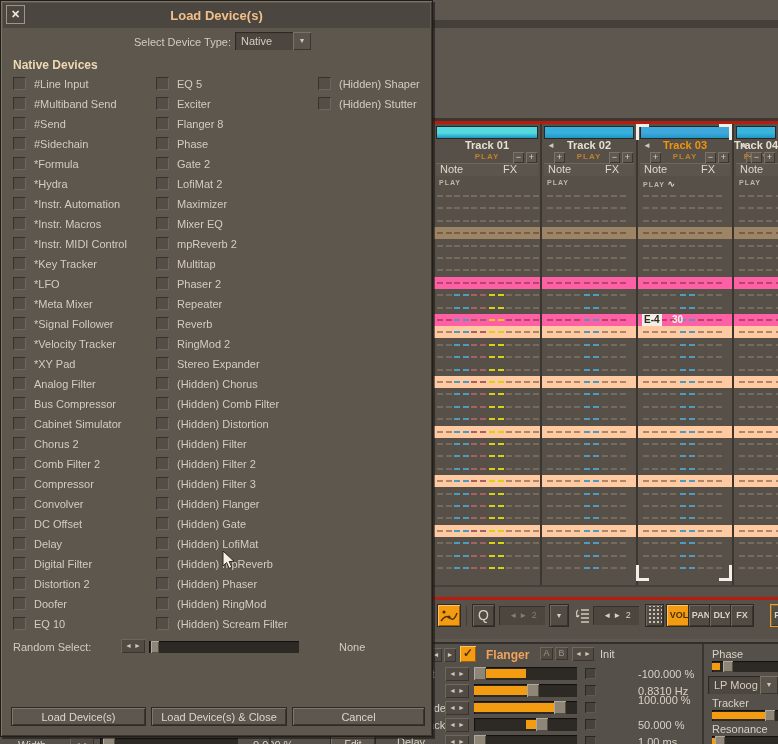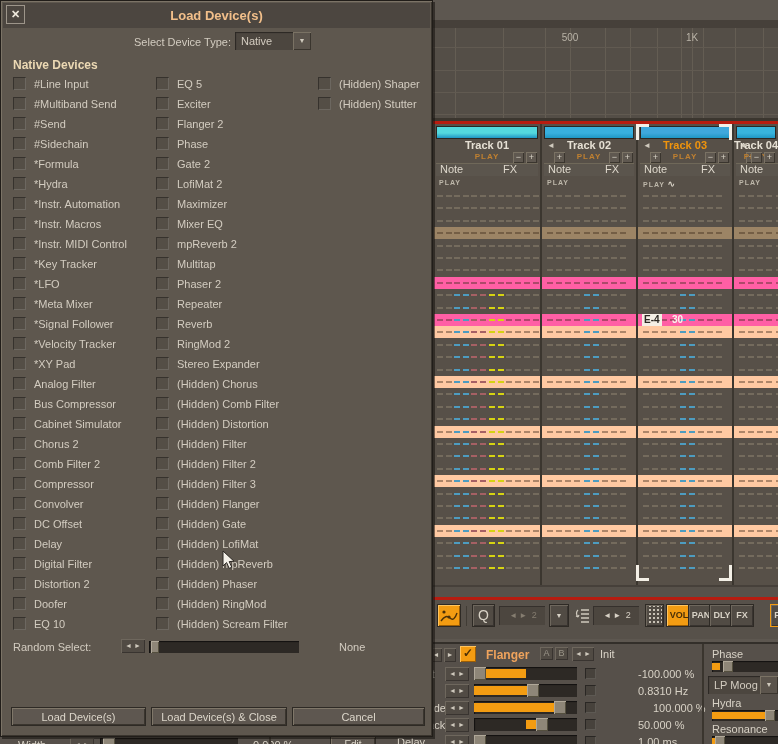--- a/index.html
+++ b/index.html
@@ -72,40 +72,20 @@
   .none-label{position:absolute;left:338px;top:640px;font-size:11px;color:#d3ccc0;}
   .cursor{z-index:30;}
 </style>
 </head>
 <body>
 
 <div id="screen">
 
   <div class="abs" style="left:433px;top:0;width:345px;height:20px;background:#5d5750;"></div>
   <div class="abs" style="left:433px;top:20px;width:345px;height:8px;background:#46403a;"></div>
-  <div class="abs spectrum" id="spectrum">
-      <div class="gline-v" style="left: 22px;"></div>
-      <div class="gline-v" style="left: 70px;"></div>
-      <div class="gline-v" style="left: 112px;"></div>
-      <div class="gline-v" style="left: 137px;"></div>
-      <div class="gline-v" style="left: 172px;"></div>
-      <div class="gline-v" style="left: 197px;"></div>
-      <div class="gline-v" style="left: 224px;"></div>
-      <div class="gline-v" style="left: 248px;"></div>
-      <div class="gline-v" style="left: 259px;"></div>
-      <div class="gline-v" style="left: 270px;"></div>
-      <div class="gline-v" style="left: 302px;"></div>
-      <div class="gline-v" style="left: 330px;"></div>
-      <div class="gline-h" style="top: 19px;"></div>
-      <div class="gline-h" style="top: 42px;"></div>
-      <div class="gline-h" style="top: 64px;"></div>
-      <div class="gline-h" style="top: 86px;"></div>
-      <div class="freq-label" style="left: 137px;">500</div>
-      <div class="freq-label" style="left: 259px;">1K</div>
-    </div>
   <div class="abs" style="left:433px;top:118px;width:345px;height:3px;background:#3b362f;"></div>
   <div class="abs redline" style="top:121px;"></div>
 
   <div class="abs tracks-bg" id="tracks">
       <div class="track-head" style="left: 1px; width: 106px;">
         <div class="scope" style="background: linear-gradient(rgb(84, 217, 222) 0%, rgb(84, 217, 222) 55%, rgb(31, 151, 196) 100%);"></div>
         <div class="tname">Track 01</div>
         <div class="tctl">
           <div class="play-lab">PLAY</div>
           <div class="mini-btn" style="right: 16px;">−</div>
@@ -1602,21 +1582,21 @@
       </div>
       <div class="mini-cb" style="left: 585px; top: 41px;"></div>
       <div class="dp-value" style="left: 638px; top: 41px;">0.8310 Hz</div>
       <div class="dp-label" style="left: 397px; top: 58px;">Amplitude</div>
       <div class="spin2" style="left: 445px; top: 57px;">◄ ►</div>
       <div class="slider" style="left: 474px; top: 57px; width: 103px; height: 13px;">
         <div class="sl-fill" style="left: 0%; width: 88%;"></div>
         <div class="sl-handle" style="left: calc(88% - 11px);"></div>
       </div>
       <div class="mini-cb" style="left: 585px; top: 58px;"></div>
-      <div class="dp-value" style="left: 638px; top: 58px; margin-left: 15px;">100.000 %</div>
+      <div class="dp-value" style="left: 638px; top: 50px;">100.000 %</div>
       <div class="dp-label" style="left: 397px; top: 75px;">Feedback</div>
       <div class="spin2" style="left: 445px; top: 74px;">◄ ►</div>
       <div class="slider" style="left: 474px; top: 74px; width: 103px; height: 13px;">
         <div class="sl-fill" style="left: 50%; width: 18%;"></div>
         <div class="sl-handle" style="left: calc(68% - 8px);"></div>
       </div>
       <div class="mini-cb" style="left: 585px; top: 75px;"></div>
       <div class="dp-value" style="left: 638px; top: 75px;">50.000 %</div>
       <div class="dp-label" style="left: 397px; top: 92px;">Delay</div>
       <div class="spin2" style="left: 445px; top: 91px;">◄ ►</div>
@@ -1626,21 +1606,21 @@
       <div class="mini-cb" style="left: 585px; top: 92px;"></div>
       <div class="dp-value" style="left: 638px; top: 92px;">1.00 ms</div>
       <div class="dp-divider" style="left: 269px;"></div>
       <div class="dp-divider" style="left: 702px;"></div>
       <div class="dp-label" style="left: 712px; top: 4px;">Phase</div>
       <div class="slider" style="left: 712px; top: 17px; width: 66px; height: 11px;">
         <div class="sl-fill" style="left: 0px; width: 12%;"></div>
         <div class="sl-handle" style="left: 16%; width: 10px;"></div>
       </div>
       <div class="dd-box" style="left: 708px; top: 32px; width: 70px; height: 18px; line-height: 18px; padding-left: 6px; box-sizing: border-box;">LP Moog<div class="dd-arrow-btn" style="right: 0px; line-height: 18px;">▼</div></div>
-      <div class="dp-label" style="left: 712px; top: 53px;">Hydra</div>
+      <div class="dp-label" style="left: 712px; top: 53px;">Tracker</div>
       <div class="slider" style="left: 712px; top: 66px; width: 66px; height: 11px;">
         <div class="sl-fill" style="left: 0px; width: 93%;"></div>
         <div class="sl-handle" style="left: calc(93% - 8px); width: 10px;"></div>
       </div>
       <div class="dp-label" style="left: 712px; top: 79px;">Resonance</div>
       <div class="slider" style="left: 712px; top: 92px; width: 66px; height: 11px;">
         <div class="sl-fill" style="left: 0px; width: 4%;"></div>
         <div class="sl-handle" style="left: 4%; width: 10px;"></div>
       </div>
     </div>
@@ -1712,21 +1692,21 @@
         <div class="dev-item-label" style="left: 33px; top: 577px;">Distortion 2</div>
         <div class="cb" style="left: 12px; top: 596px;"></div>
         <div class="dev-item-label" style="left: 33px; top: 597px;">Doofer</div>
         <div class="cb" style="left: 12px; top: 616px;"></div>
         <div class="dev-item-label" style="left: 33px; top: 617px;">EQ 10</div>
         <div class="cb" style="left: 155px; top: 76px;"></div>
         <div class="dev-item-label" style="left: 176px; top: 77px;">EQ 5</div>
         <div class="cb" style="left: 155px; top: 96px;"></div>
         <div class="dev-item-label" style="left: 176px; top: 97px;">Exciter</div>
         <div class="cb" style="left: 155px; top: 116px;"></div>
-        <div class="dev-item-label" style="left: 176px; top: 117px;">Flanger 2</div>
+        <div class="dev-item-label" style="left: 176px; top: 117px;">Flanger 8</div>
         <div class="cb" style="left: 155px; top: 136px;"></div>
         <div class="dev-item-label" style="left: 176px; top: 137px;">Phase</div>
         <div class="cb" style="left: 155px; top: 156px;"></div>
         <div class="dev-item-label" style="left: 176px; top: 157px;">Gate 2</div>
         <div class="cb" style="left: 155px; top: 176px;"></div>
         <div class="dev-item-label" style="left: 176px; top: 177px;">LofiMat 2</div>
         <div class="cb" style="left: 155px; top: 196px;"></div>
         <div class="dev-item-label" style="left: 176px; top: 197px;">Maximizer</div>
         <div class="cb" style="left: 155px; top: 216px;"></div>
         <div class="dev-item-label" style="left: 176px; top: 217px;">Mixer EQ</div>

